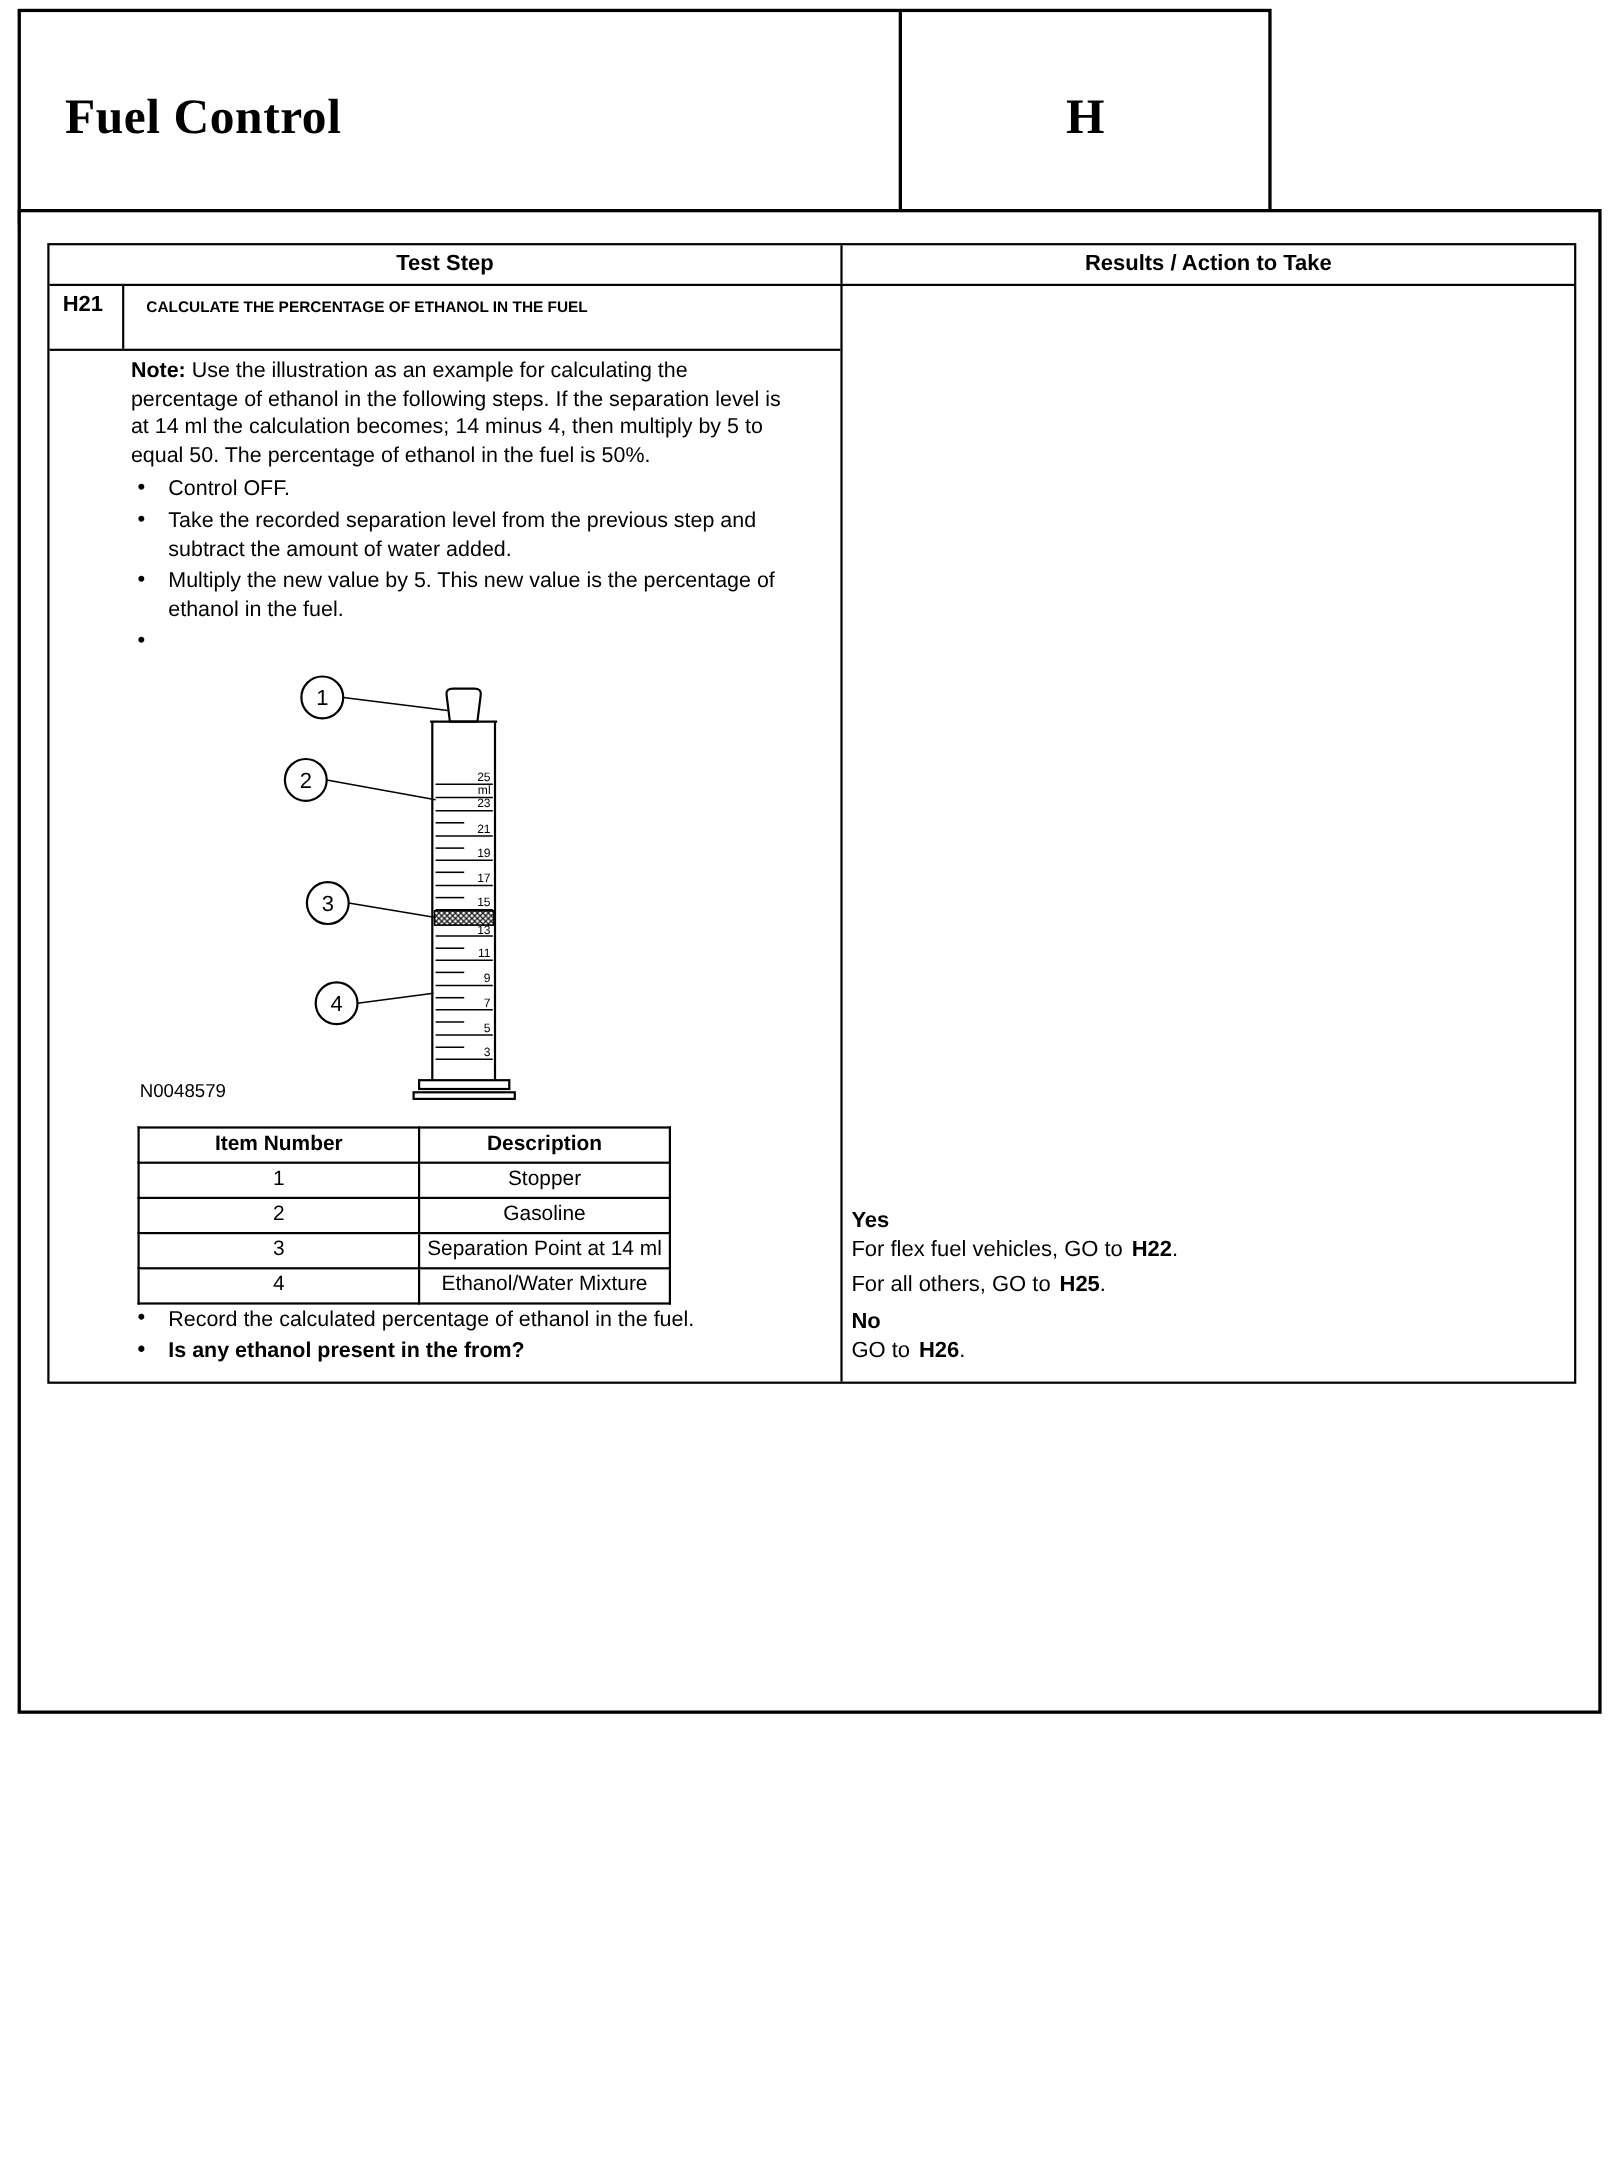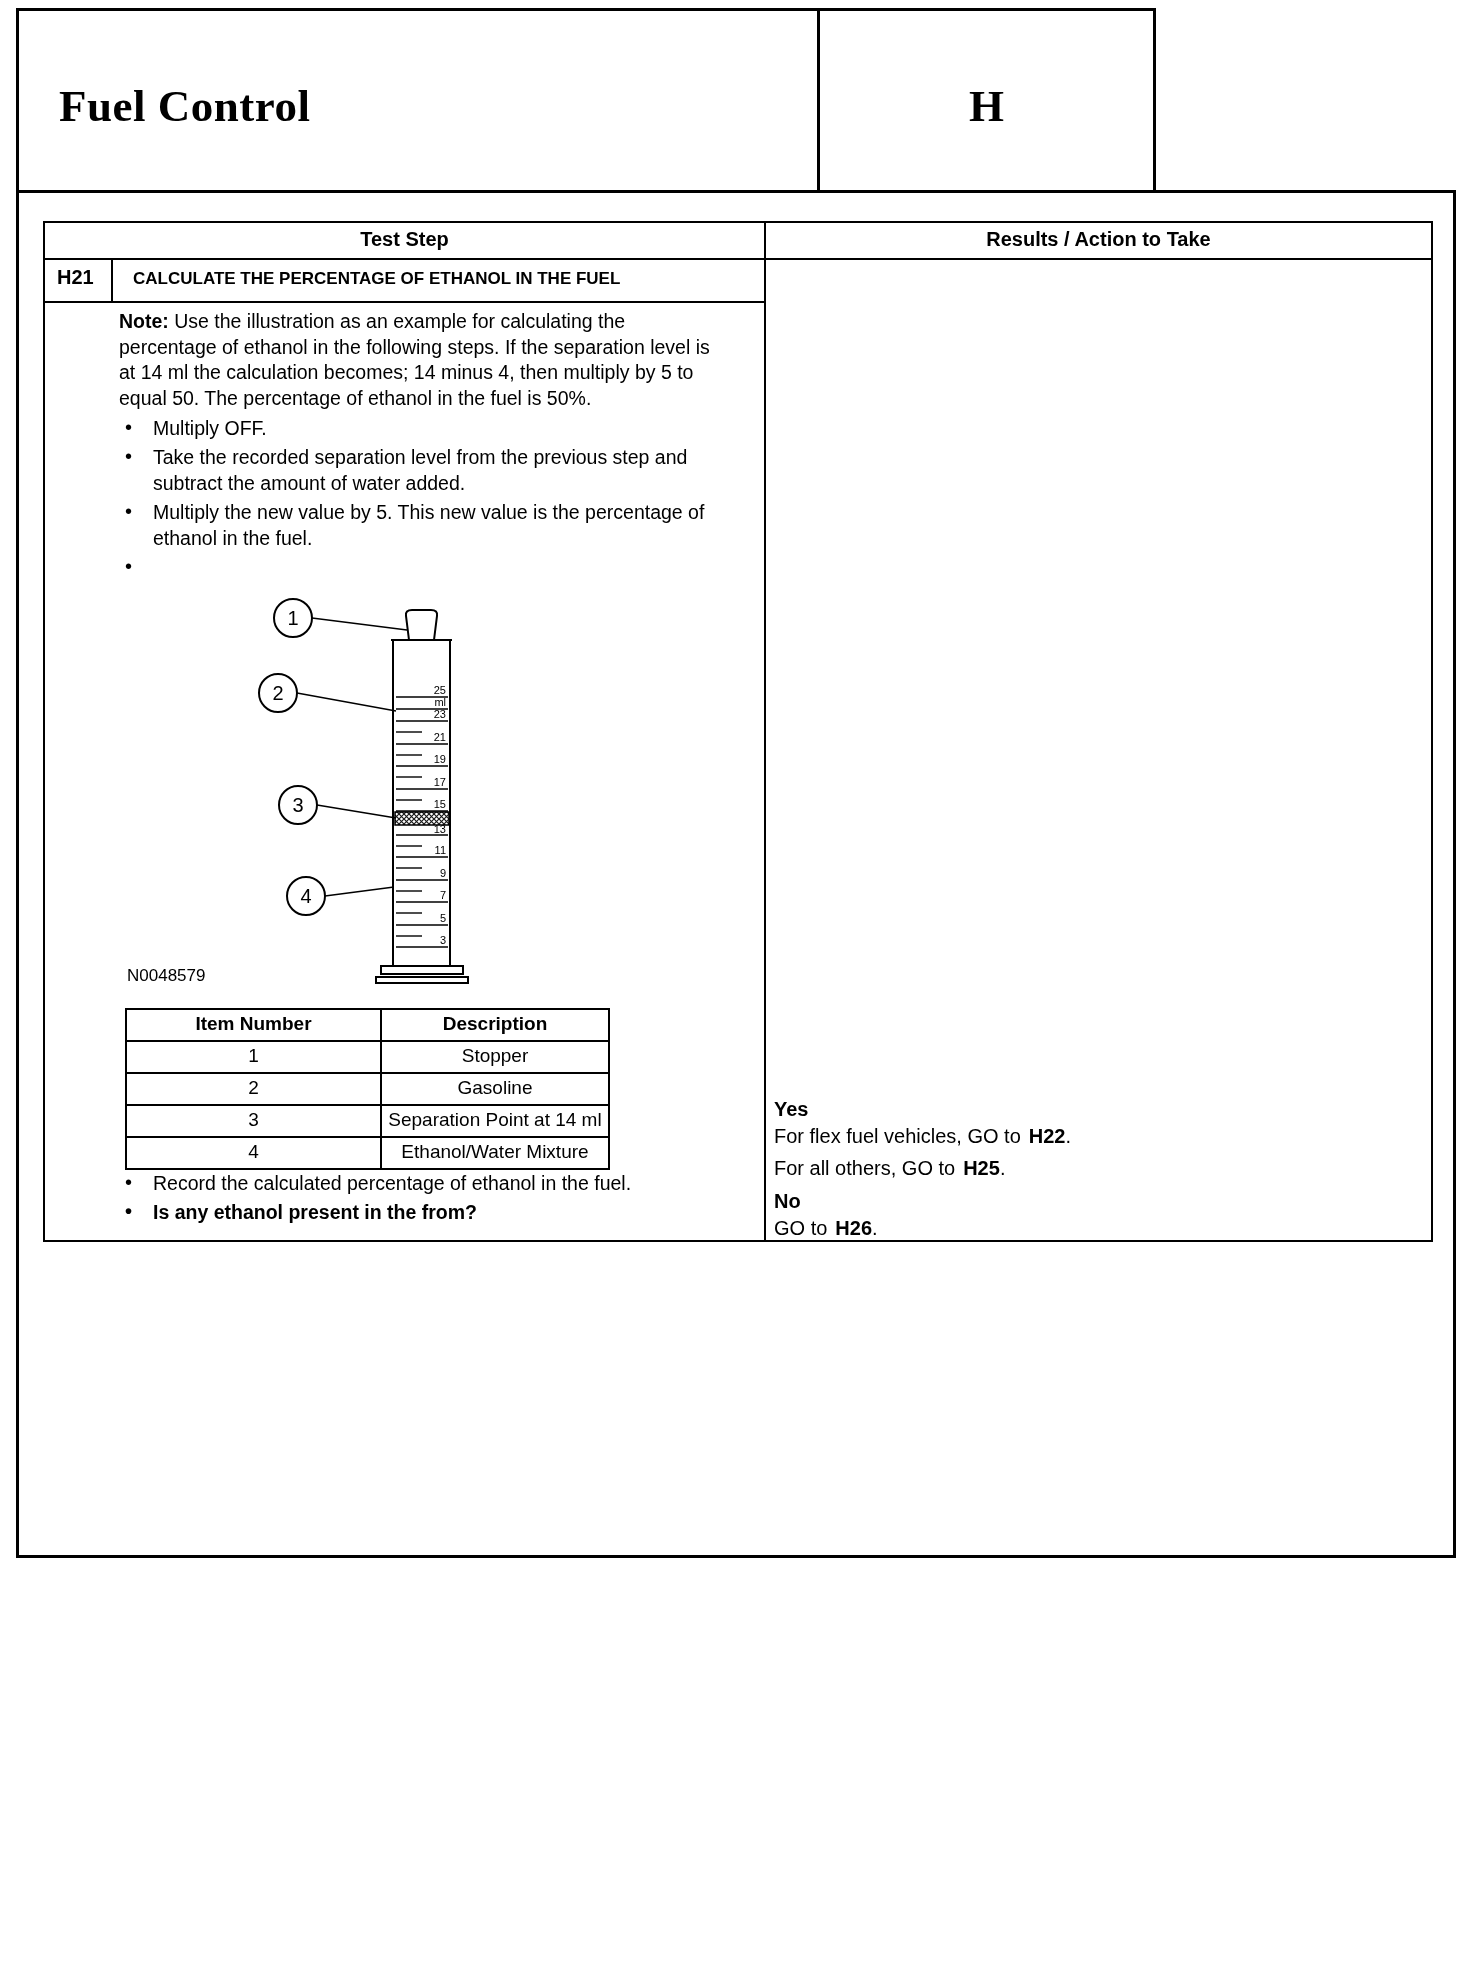--- a/index.html
+++ b/index.html
@@ -43,22 +43,22 @@
   .pbody { display:flex; }
   .pbody .bc1 { width:721px; border-right:2px solid #000; }
   .pbody .bc2 { flex:1; position:relative;border-radius:23px; }
 
   .steprow { display:flex; border-bottom:2px solid #000;gap:12px; }
   .stepnum {
     width:68px; border-right:2px solid #000; font-weight:bold; font-size:20px;
     padding:6px 0 0 12px;
   }
   .steptitle {
-    font-weight:bold; font-size:17px; line-height:26px;
-    padding:6px 0 9px 8px; width:610px;
+    font-weight:bold; font-size:14px; line-height:26px;
+    padding:6px 0 25px 8px; width:610px;
   }
 
   .stepbody { padding:6px 14px 12px 74px; min-height:920px; }
 
   .note { font-size:19.5px; line-height:25.5px; max-width:604px; }
   .note b { font-weight:bold; }
 
   .blist { list-style:none; margin:4px 0 0 4px; }
   .blist li {
     position:relative; padding-left:30px; max-width:582px;
@@ -115,21 +115,21 @@
       <div class="bc1">
         <div class="steprow">
           <div class="stepnum">H21</div>
           <div class="steptitle">CALCULATE THE PERCENTAGE OF ETHANOL IN THE FUEL</div>
         </div>
 
         <div class="stepbody">
           <p class="note"><b>Note:</b><span> Use the illustration as an example for calculating the percentage of ethanol in the following steps. If the separation level is at 14 ml the calculation becomes; 14 minus 4, then multiply by 5 to equal 50. The percentage of ethanol in the fuel is 50%.</span></p>
 
           <ul class="blist">
-            <li>Multiply OFF.</li>
+            <li>Control OFF.</li>
             <li>Take the recorded separation level from the previous step and subtract the amount of water added.</li>
             <li>Multiply the new value by 5. This new value is the percentage of ethanol in the fuel.</li>
             <li></li>
           </ul>
 
           <div class="figure">
             <svg class="figsvg" width="560" height="396" viewBox="0 0 560 396">
               <defs>
                 <pattern id="xh" width="5" height="5" patternUnits="userSpaceOnUse">
                   <path d="M0 0L5 5M5 0L0 5" stroke="#1a1a1a" stroke-width="1.2"></path>

